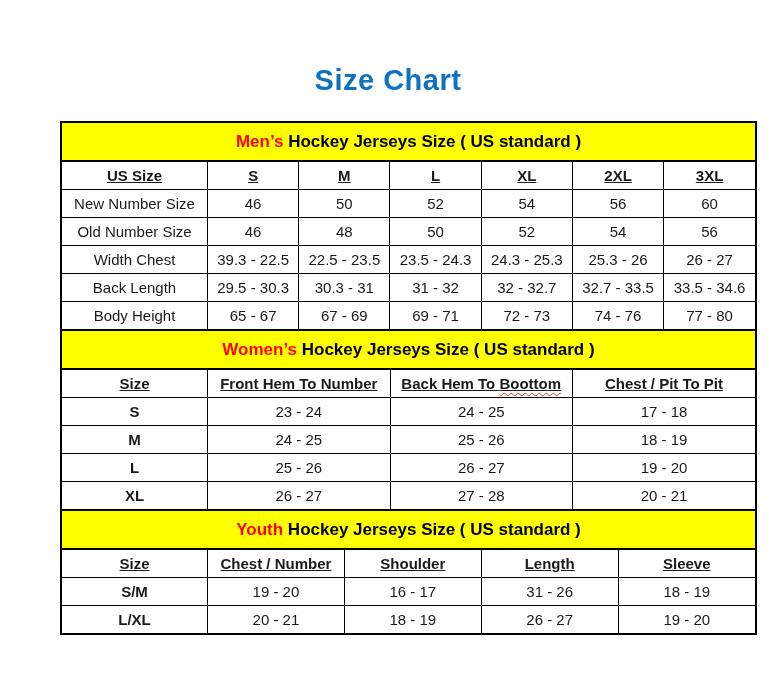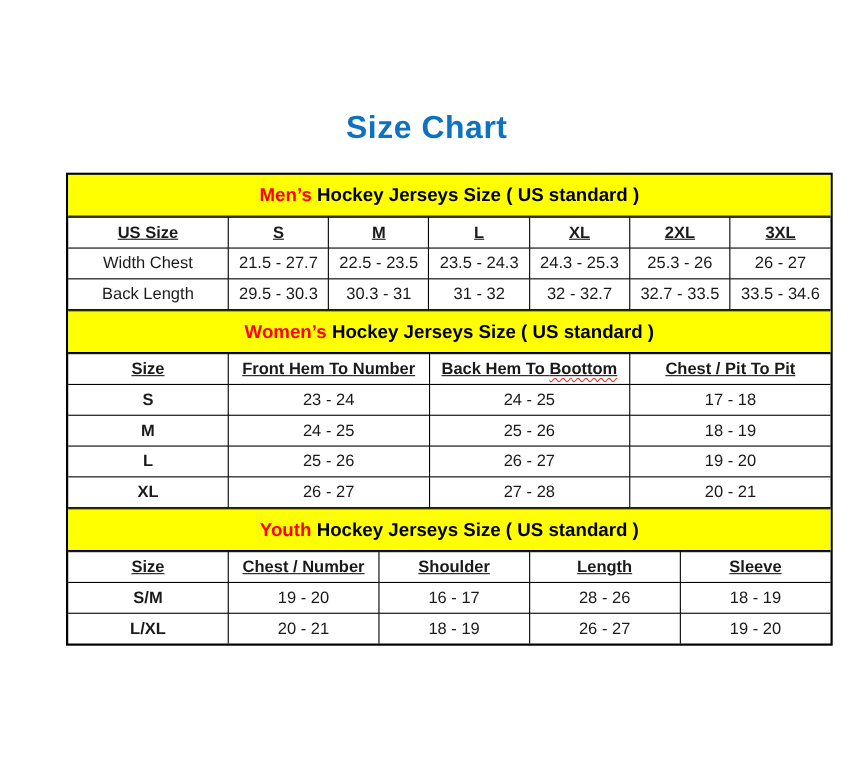--- a/index.html
+++ b/index.html
@@ -14,21 +14,21 @@
     padding: 0;
     width: 776px;
     height: 692px;
     background: #ffffff;
     overflow: hidden;
     font-family: "Liberation Sans", sans-serif;
     color: var(--ink);
   }
   .title {
     margin: 0;
-    padding-top: 100px;
+    padding-top: 64px;
     margin-bottom: 24px;
     text-align: center;
     font-size: 29px;
     font-weight: 700;
     letter-spacing: 0.5px;
     color: var(--title-blue);
   }
   .chart {
     width: 697px;
     margin-left: 60px;
@@ -112,36 +112,63 @@
             <th>S</th>
             <th>M</th>
             <th>L</th>
             <th>XL</th>
             <th>2XL</th>
             <th>3XL</th>
           </tr>
         </thead>
       <tbody>
           <tr>
+            <td class="row-label">New Number Size</td>
+            <td>46</td>
+            <td>50</td>
+            <td>52</td>
+            <td>54</td>
+            <td>56</td>
+            <td>60</td>
+          </tr>
+          <tr>
+            <td class="row-label">Old Number Size</td>
+            <td>46</td>
+            <td>48</td>
+            <td>50</td>
+            <td>52</td>
+            <td>54</td>
+            <td>56</td>
+          </tr>
+          <tr>
             <td class="row-label">Width Chest</td>
-            <td>21.5 - 27.7</td>
+            <td>39.3 - 22.5</td>
             <td>22.5 - 23.5</td>
             <td>23.5 - 24.3</td>
             <td>24.3 - 25.3</td>
             <td>25.3 - 26</td>
             <td>26 - 27</td>
           </tr>
           <tr>
             <td class="row-label">Back Length</td>
             <td>29.5 - 30.3</td>
             <td>30.3 - 31</td>
             <td>31 - 32</td>
             <td>32 - 32.7</td>
             <td>32.7 - 33.5</td>
             <td>33.5 - 34.6</td>
+          </tr>
+          <tr>
+            <td class="row-label">Body Height</td>
+            <td>65 - 67</td>
+            <td>67 - 69</td>
+            <td>69 - 71</td>
+            <td>72 - 73</td>
+            <td>74 - 76</td>
+            <td>77 - 80</td>
           </tr>
         </tbody>
     </table>
   </section>
 
   <section class="size-section bold-labels">
     <div class="banner">
       <span class="accent">Women’s</span>
       <span>Hockey Jerseys Size ( US standard )</span>
     </div>
@@ -209,21 +236,21 @@
             <th>Shoulder</th>
             <th>Length</th>
             <th>Sleeve</th>
           </tr>
         </thead>
       <tbody>
           <tr>
             <td class="row-label">S/M</td>
             <td>19 - 20</td>
             <td>16 - 17</td>
-            <td>28 - 26</td>
+            <td>31 - 26</td>
             <td>18 - 19</td>
           </tr>
           <tr>
             <td class="row-label">L/XL</td>
             <td>20 - 21</td>
             <td>18 - 19</td>
             <td>26 - 27</td>
             <td>19 - 20</td>
           </tr>
         </tbody>

